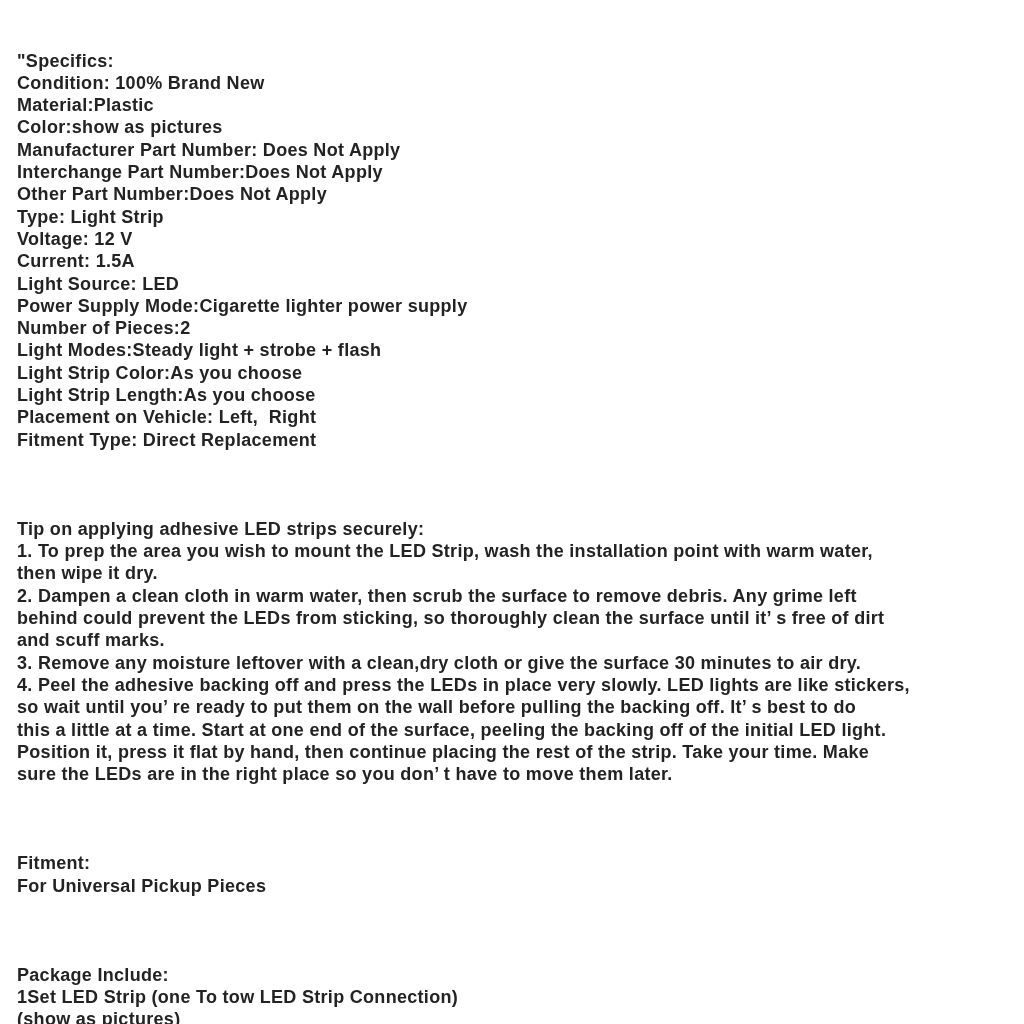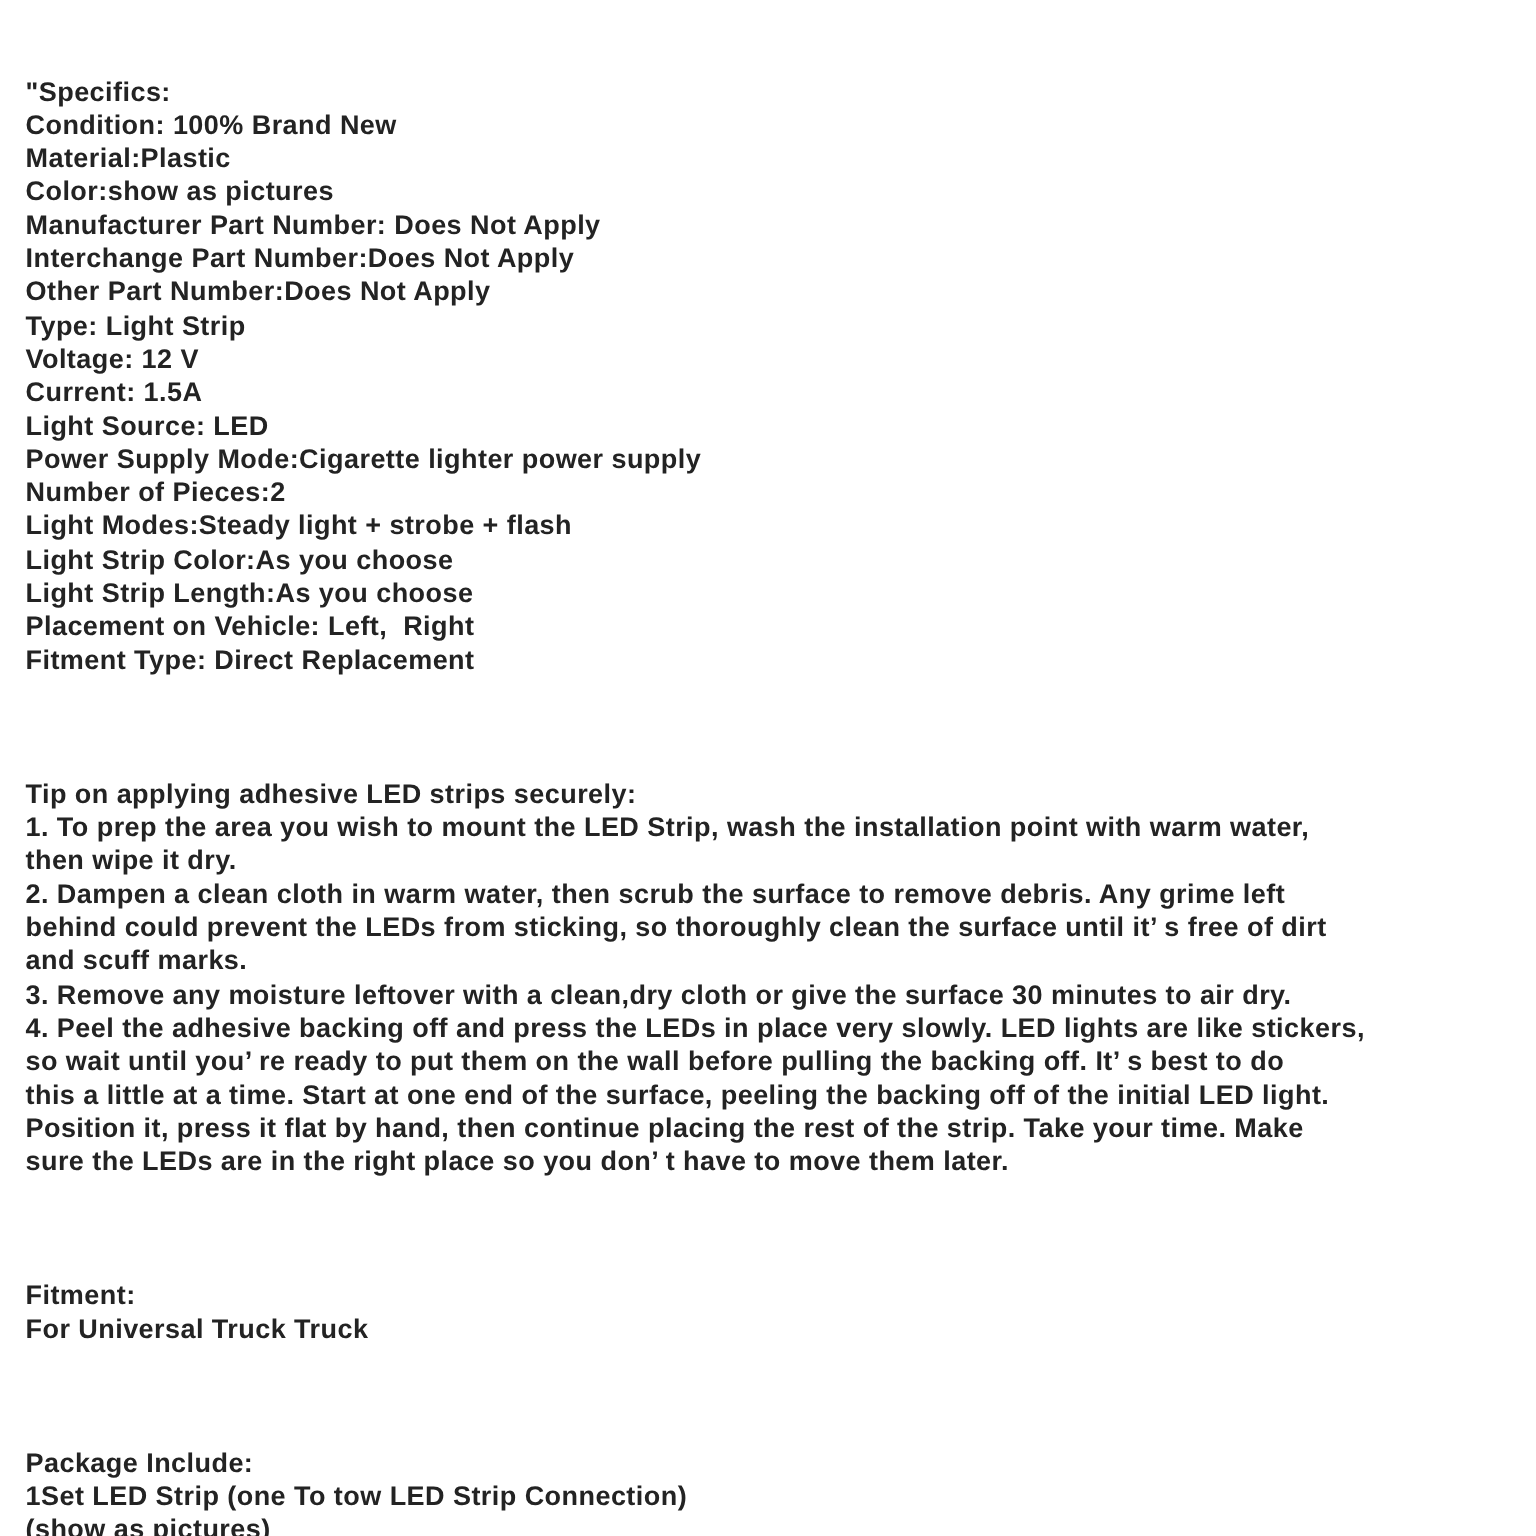--- a/index.html
+++ b/index.html
@@ -60,20 +60,20 @@
 2. Dampen a clean cloth in warm water, then scrub the surface to remove debris. Any grime left
 behind could prevent the LEDs from sticking, so thoroughly clean the surface until it’ s free of dirt
 and scuff marks.
 3. Remove any moisture leftover with a clean,dry cloth or give the surface 30 minutes to air dry.
 4. Peel the adhesive backing off and press the LEDs in place very slowly. LED lights are like stickers,
 so wait until you’ re ready to put them on the wall before pulling the backing off. It’ s best to do
 this a little at a time. Start at one end of the surface, peeling the backing off of the initial LED light.
 Position it, press it flat by hand, then continue placing the rest of the strip. Take your time. Make
 sure the LEDs are in the right place so you don’ t have to move them later.</div>
   <div class="section">Fitment:
-For Universal Truck Truck</div>
+For Universal Pickup Pieces</div>
   <div class="section">Package Include:
 1Set LED Strip (one To tow LED Strip Connection)
 (show as pictures)
 [* Instruction is not included!]
  (Strictly Tested , High Quality Products)</div>
   
 </div>
 
 </body></html>

